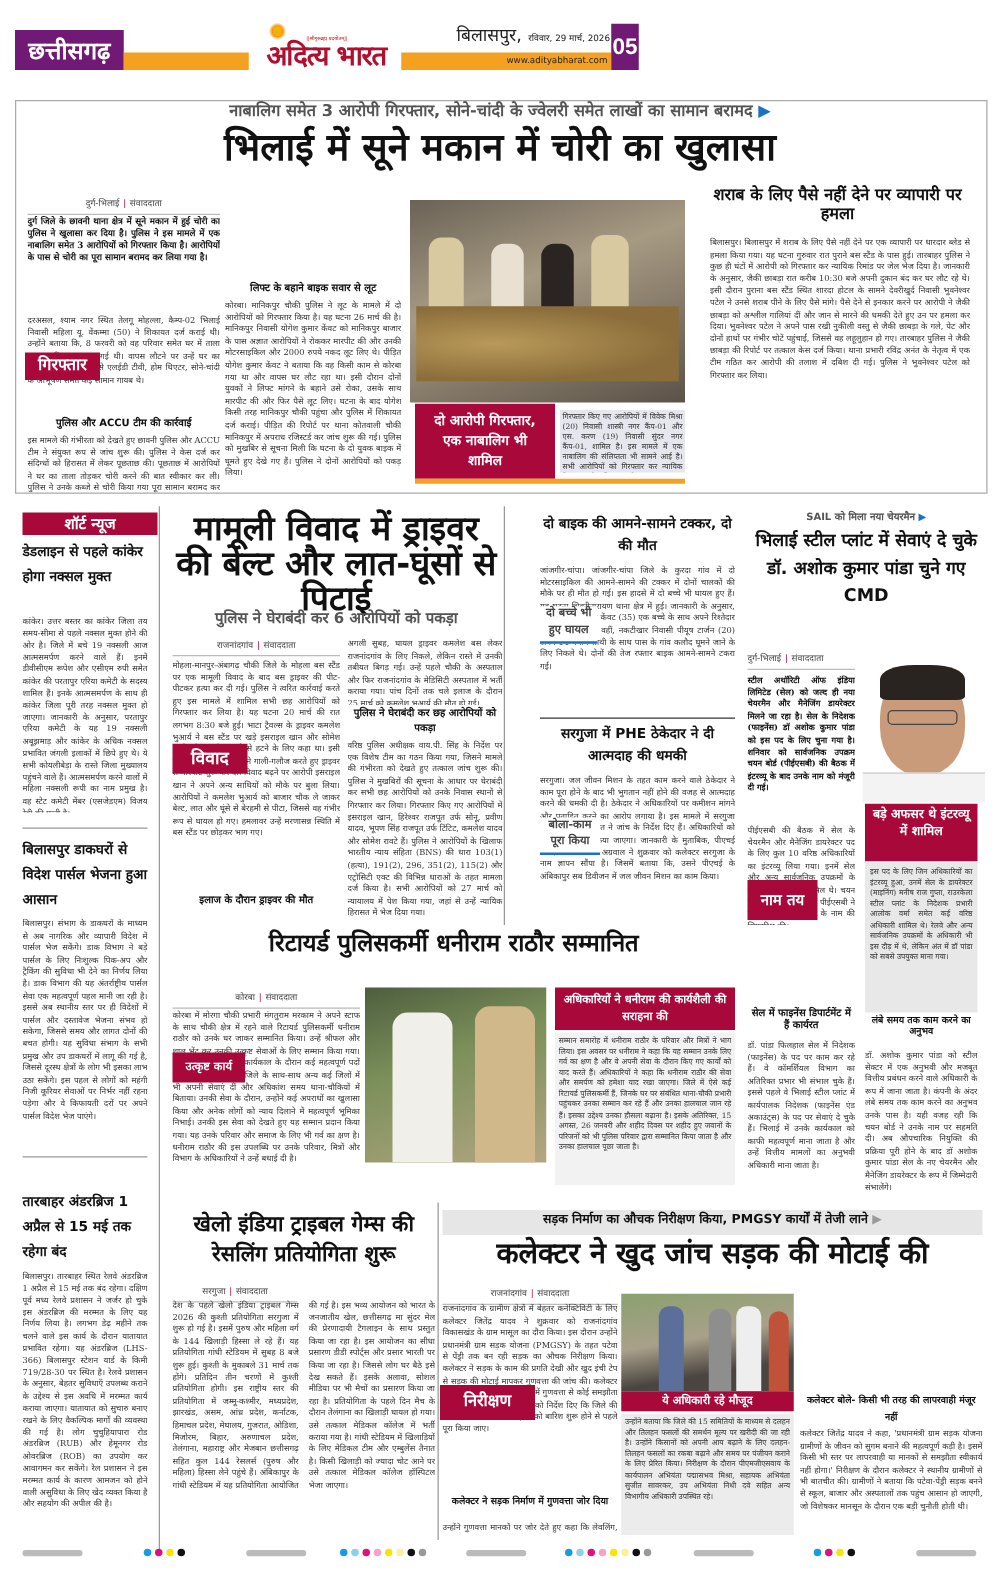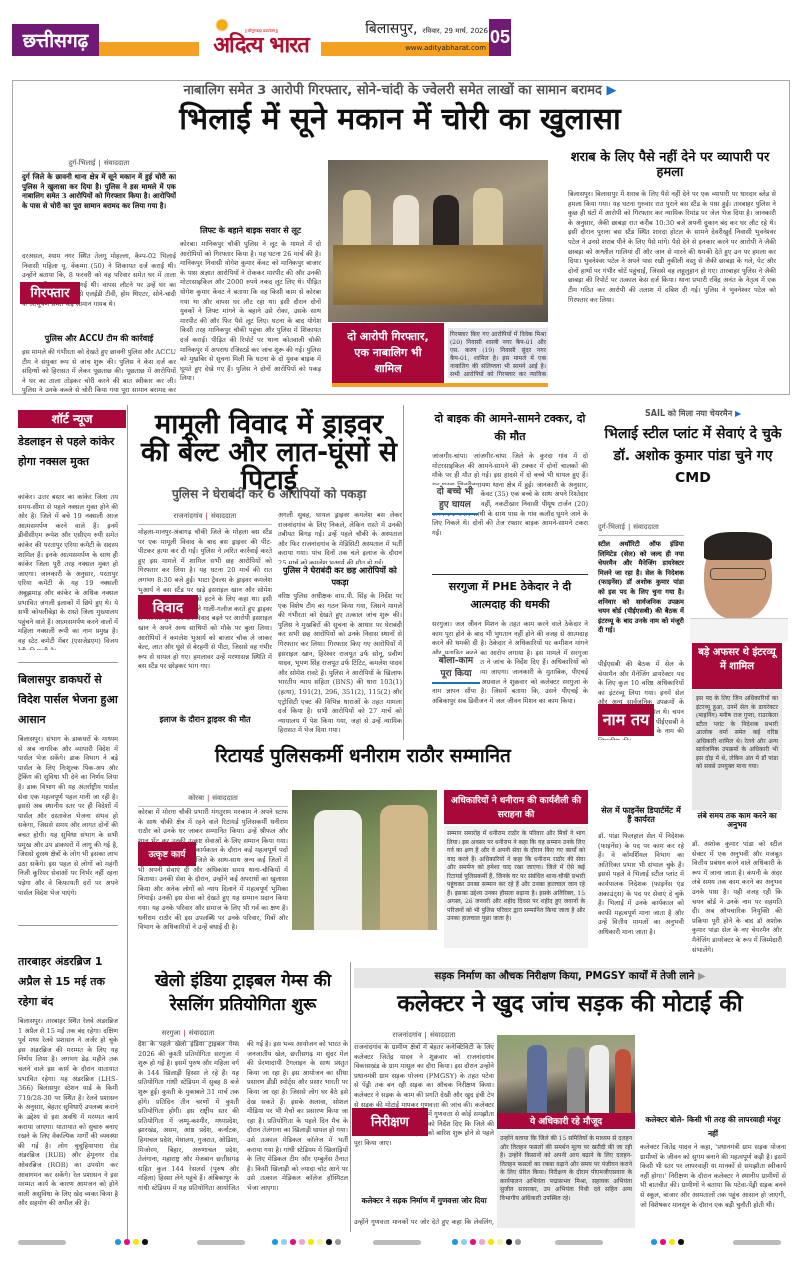--- a/index.html
+++ b/index.html
@@ -96,21 +96,21 @@
 
 <div class="abs hd" style="left:432px;top:578px;width:156px;font-size:11px;line-height:18px">सरगुजा में PHE ठेकेदार ने दी आत्मदाह की धमकी</div>
 <div class="abs p" style="left:432px;top:620px;width:156px;height:117px">सरगुजा। जल जीवन मिशन के तहत काम करने वाले ठेकेदार ने काम पूरा होने के बाद भी भुगतान नहीं होने की वजह से आत्मदाह करने की धमकी दी है। ठेकेदार ने अधिकारियों पर कमीशन मांगने और प्रताड़ित करने का आरोप लगाया है। इस मामले में सरगुजा कलेक्टर अजीत वसंत ने जांच के निर्देश दिए हैं। अधिकारियों को नोटिस भी जारी किया जाएगा। जानकारी के मुताबिक, पीएचई ठेकेदार रजनी कांत अग्रवाल ने शुक्रवार को कलेक्टर सरगुजा के नाम ज्ञापन सौंपा है। जिसमें बताया कि, उसने पीएचई के अंबिकापुर सब डिवीजन में जल जीवन मिशन का काम किया।</div>
 <div class="abs hd" style="left:432px;top:654px;width:48px;font-size:9px;line-height:13px;color:#444;border-bottom:2px solid #1a72c4;padding-bottom:2px;background:#fff">बोला-काम पूरा किया</div>
 
 <div class="abs hd" style="left:598px;top:409px;width:190px;font-size:8px;color:#555"><span>SAIL को मिला नया चेयरमैन</span> <span style="color:#1a72c4">▶</span></div>
 <div class="abs hd" style="left:598px;top:422px;width:190px;font-size:14px;line-height:22px">भिलाई स्टील प्लांट में सेवाएं दे चुके डॉ. अशोक कुमार पांडा चुने गए CMD</div>
 <div class="abs byline" style="left:598px;top:522px;width:86px;text-align:left"><span>दुर्ग-भिलाई</span><span class="sep">|</span><span>संवाददाता</span></div>
 <div class="abs p" style="left:598px;top:540px;width:86px;height:120px;font-weight:bold;color:#111">स्टील अथॉरिटी ऑफ इंडिया लिमिटेड (सेल) को जल्द ही नया चेयरमैन और मैनेजिंग डायरेक्टर मिलने जा रहा है। सेल के निदेशक (फाइनेंस) डॉ अशोक कुमार पांडा को इस पद के लिए चुना गया है। शनिवार को सार्वजनिक उपक्रम चयन बोर्ड (पीईएसबी) की बैठक में इंटरव्यू के बाद उनके नाम को मंजूरी दी गई।</div>
 <div class="abs p" style="left:598px;top:660px;width:86px;height:80px">पीईएसबी की बैठक में सेल के चेयरमैन और मैनेजिंग डायरेक्टर पद के लिए कुल 10 वरिष्ठ अधिकारियों का इंटरव्यू लिया गया। इनमें सेल और अन्य सार्वजनिक उपक्रमों के कई बड़े अधिकारी शामिल थे। चयन प्रक्रिया पूरी होने के बाद पीईएसबी ने डॉ अशोक कुमार पांडा के नाम की सिफारिश की।</div>
-<div class="abs tag" style="left:598px;top:704px;width:56px;height:32px;font-size:16px;line-height:32px">नाम तय</div>
+<div class="abs tag" style="left:598px;top:704px;width:56px;height:32px;font-size:12px;line-height:32px">नाम तय</div>
 
 <div class="abs" style="left:690px;top:522px;width:98px;height:120px;background:#fff;overflow:hidden">
   <div style="position:absolute;left:14px;top:14px;width:68px;height:84px;border-radius:45%;background:#c99b7a"></div>
   <div style="position:absolute;left:14px;top:10px;width:68px;height:28px;border-radius:40% 40% 10% 10%;background:#2a2420"></div>
   <div style="position:absolute;left:20px;top:46px;width:56px;height:12px;border:1.5px solid #444;border-radius:4px"></div>
   <div style="position:absolute;left:0;top:96px;width:98px;height:30px;background:#f3f3f3;border-top:1px solid #ccc"></div>
 </div>
 <div class="abs tag" style="left:692px;top:643px;width:90px;height:46px;font-size:10px;line-height:14px;padding:2px 6px">बड़े अफसर थे इंटरव्यू में शामिल</div>
 <div class="abs p" style="left:692px;top:690px;width:90px;height:120px;background:#e8e8e8;padding:4px;font-size:6px;line-height:8.5px">इस पद के लिए जिन अधिकारियों का इंटरव्यू हुआ, उनमें सेल के डायरेक्टर (माइनिंग) मनीष राज गुप्ता, राउरकेला स्टील प्लांट के निदेशक प्रभारी आलोक वर्मा समेत कई वरिष्ठ अधिकारी शामिल थे। रेलवे और अन्य सार्वजनिक उपक्रमों के अधिकारी भी इस दौड़ में थे, लेकिन अंत में डॉ पांडा को सबसे उपयुक्त माना गया।</div>
 

